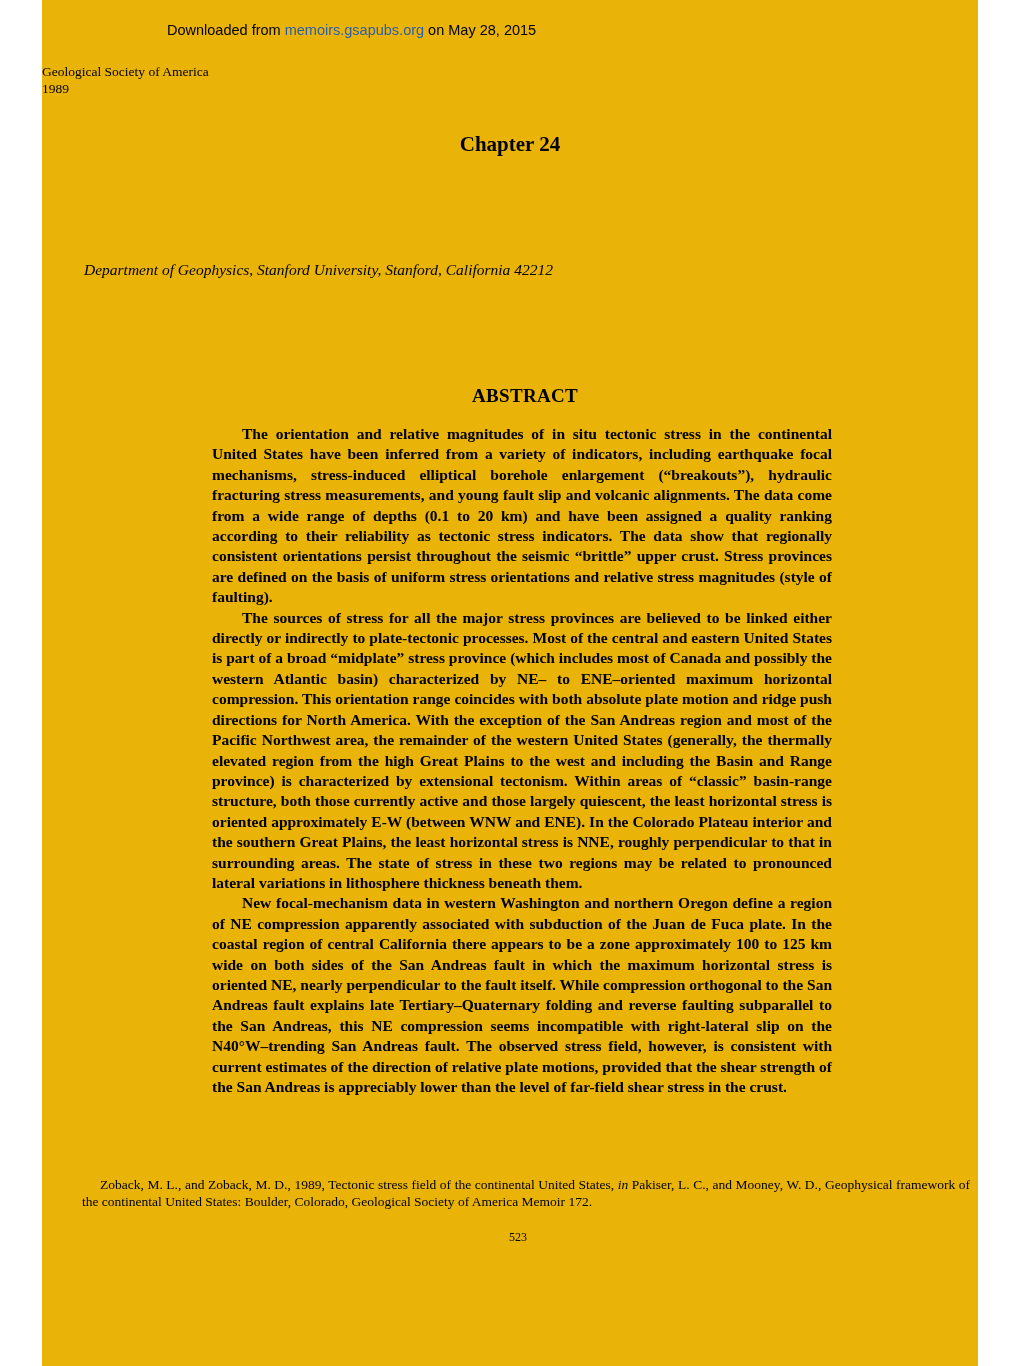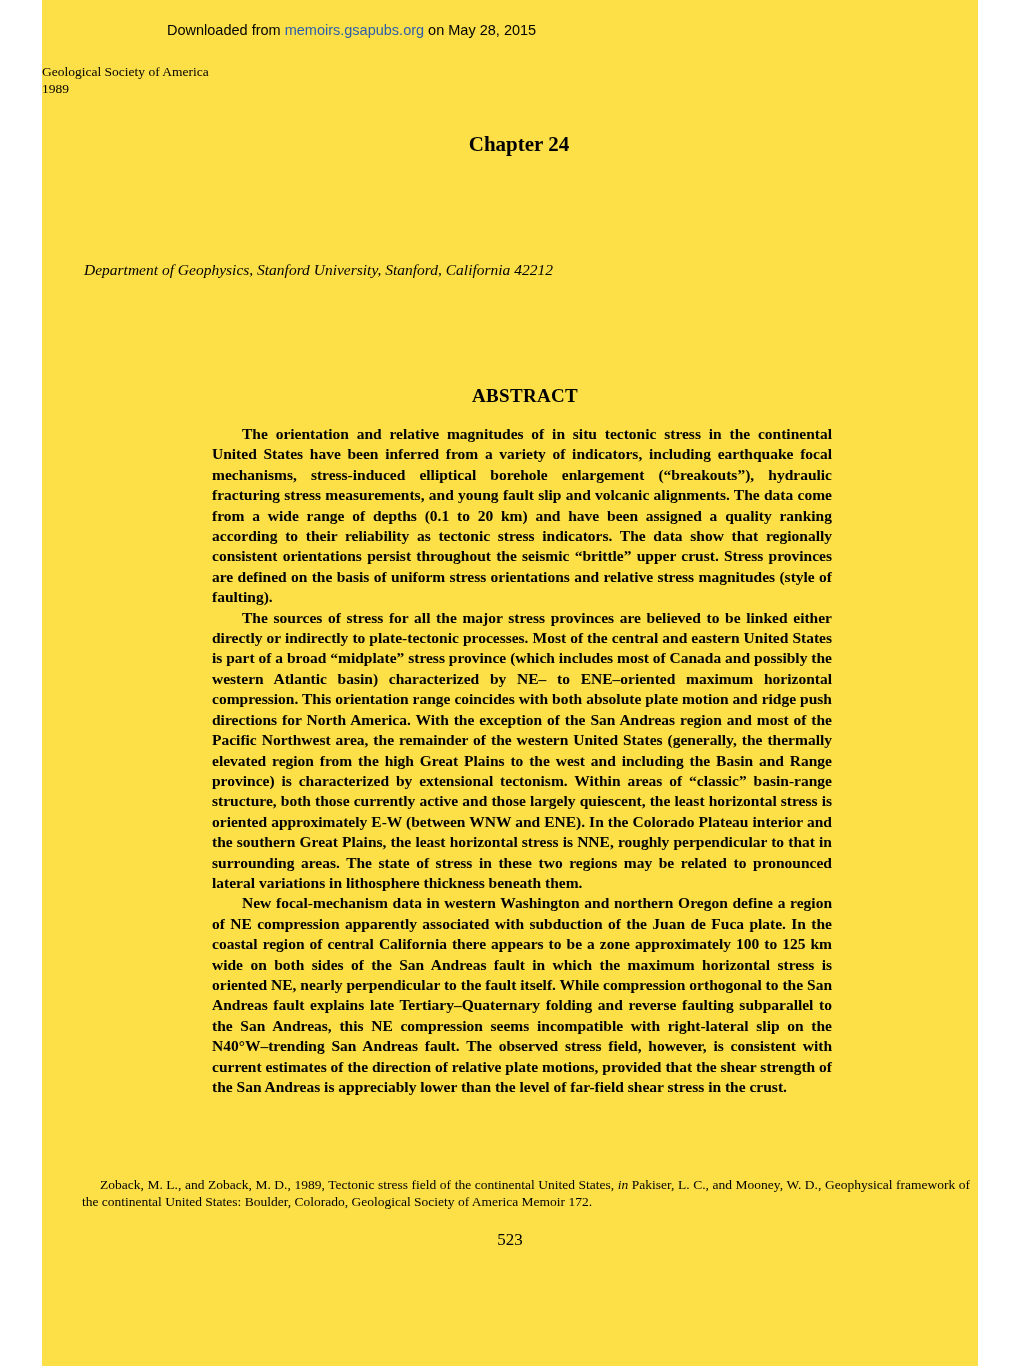--- a/index.html
+++ b/index.html
@@ -5,21 +5,21 @@
   html, body {
     margin: 0;
     padding: 0;
     background: #ffffff;
   }
   .page {
     position: relative;
     width: 936px;
     height: 1366px;
     margin: 0 auto;
-    background: #fde047;
+    background: #eab308;
     color: #000000;
     font-family: "Liberation Serif", serif;
     overflow: hidden;
   }
   .download-notice {
     position: absolute;
     top: 22px;
     left: 125px;
     font-family: "Liberation Sans", sans-serif;
     font-size: 14.5px;
@@ -35,21 +35,21 @@
     top: 63px;
     left: 0;
     width: 100%;
     text-align: left;
     font-size: 13.5px;
     line-height: 17px;
   }
   .chapter {
     position: absolute;
     top: 132px;
-    left: 9px;
+    left: 0;
     width: 100%;
     text-align: center;
     font-size: 21px;
     font-weight: bold;
     margin: 0;
   }
   .title {
     position: absolute;
     top: 188px;
     left: 0;
@@ -110,24 +110,24 @@
     line-height: 17px;
     text-indent: 18px;
     text-align: justify;
   }
   .citation i {
     font-style: italic;
   }
   .page-number {
     position: absolute;
     top: 1230px;
-    left: 0;
+    left: 8px;
     width: 100%;
     text-align: center;
-    font-size: 17px;
+    font-size: 12px;
   }
 </style>
 </head>
 <body>
 
 <div class="page">
 
   <div class="download-notice">
     <span>Downloaded from </span><a href="#">memoirs.gsapubs.org</a><span> on May 28, 2015</span>
   </div>

